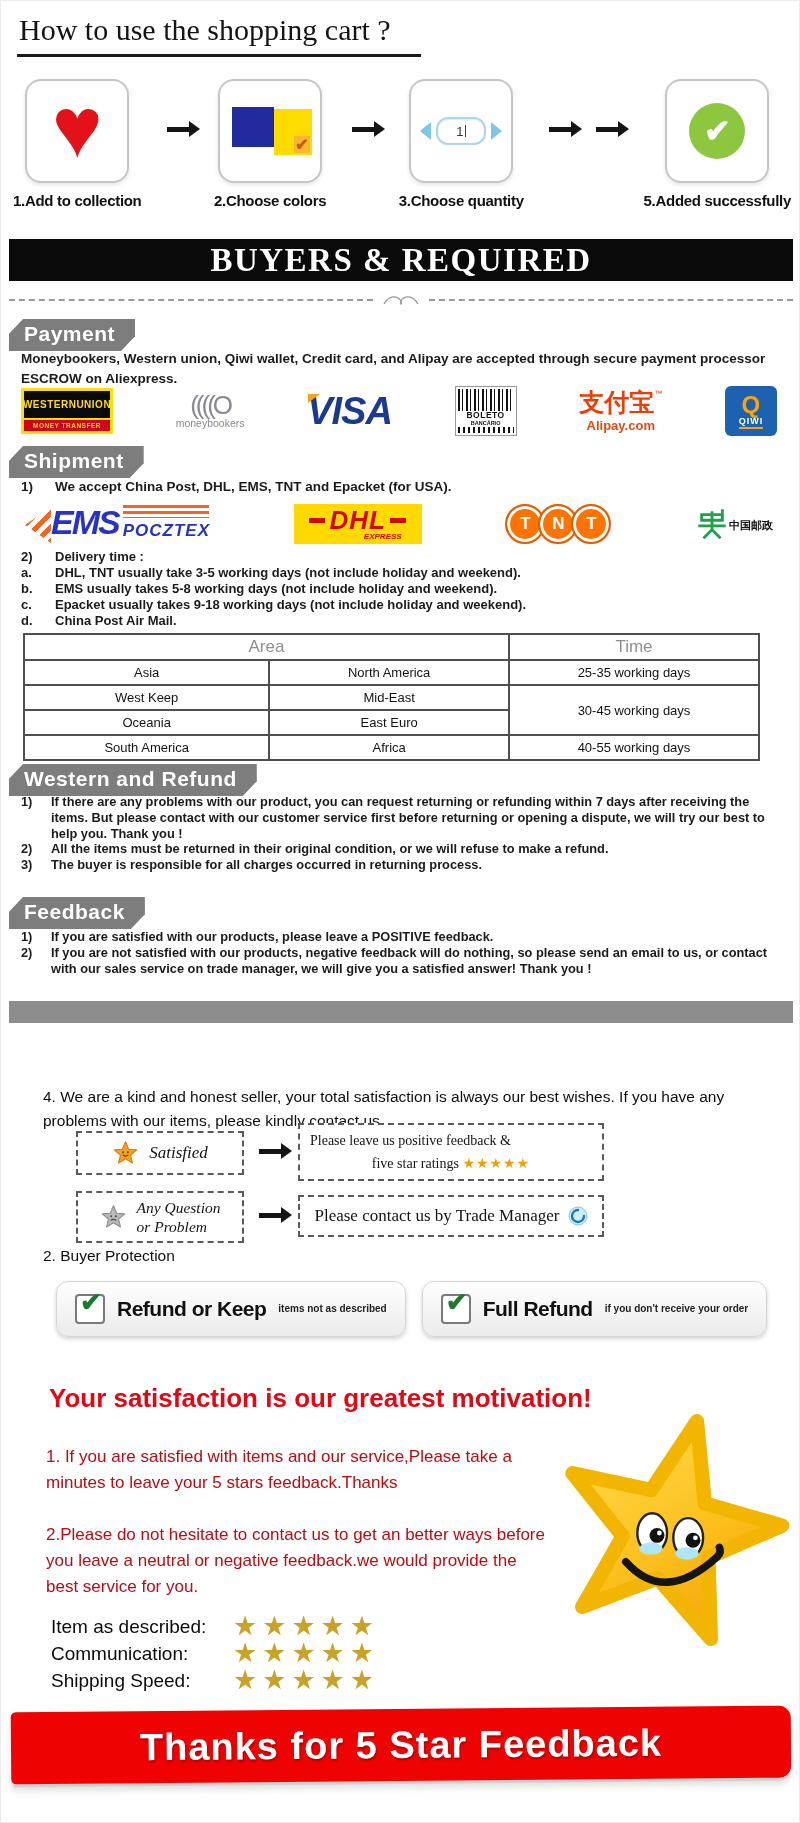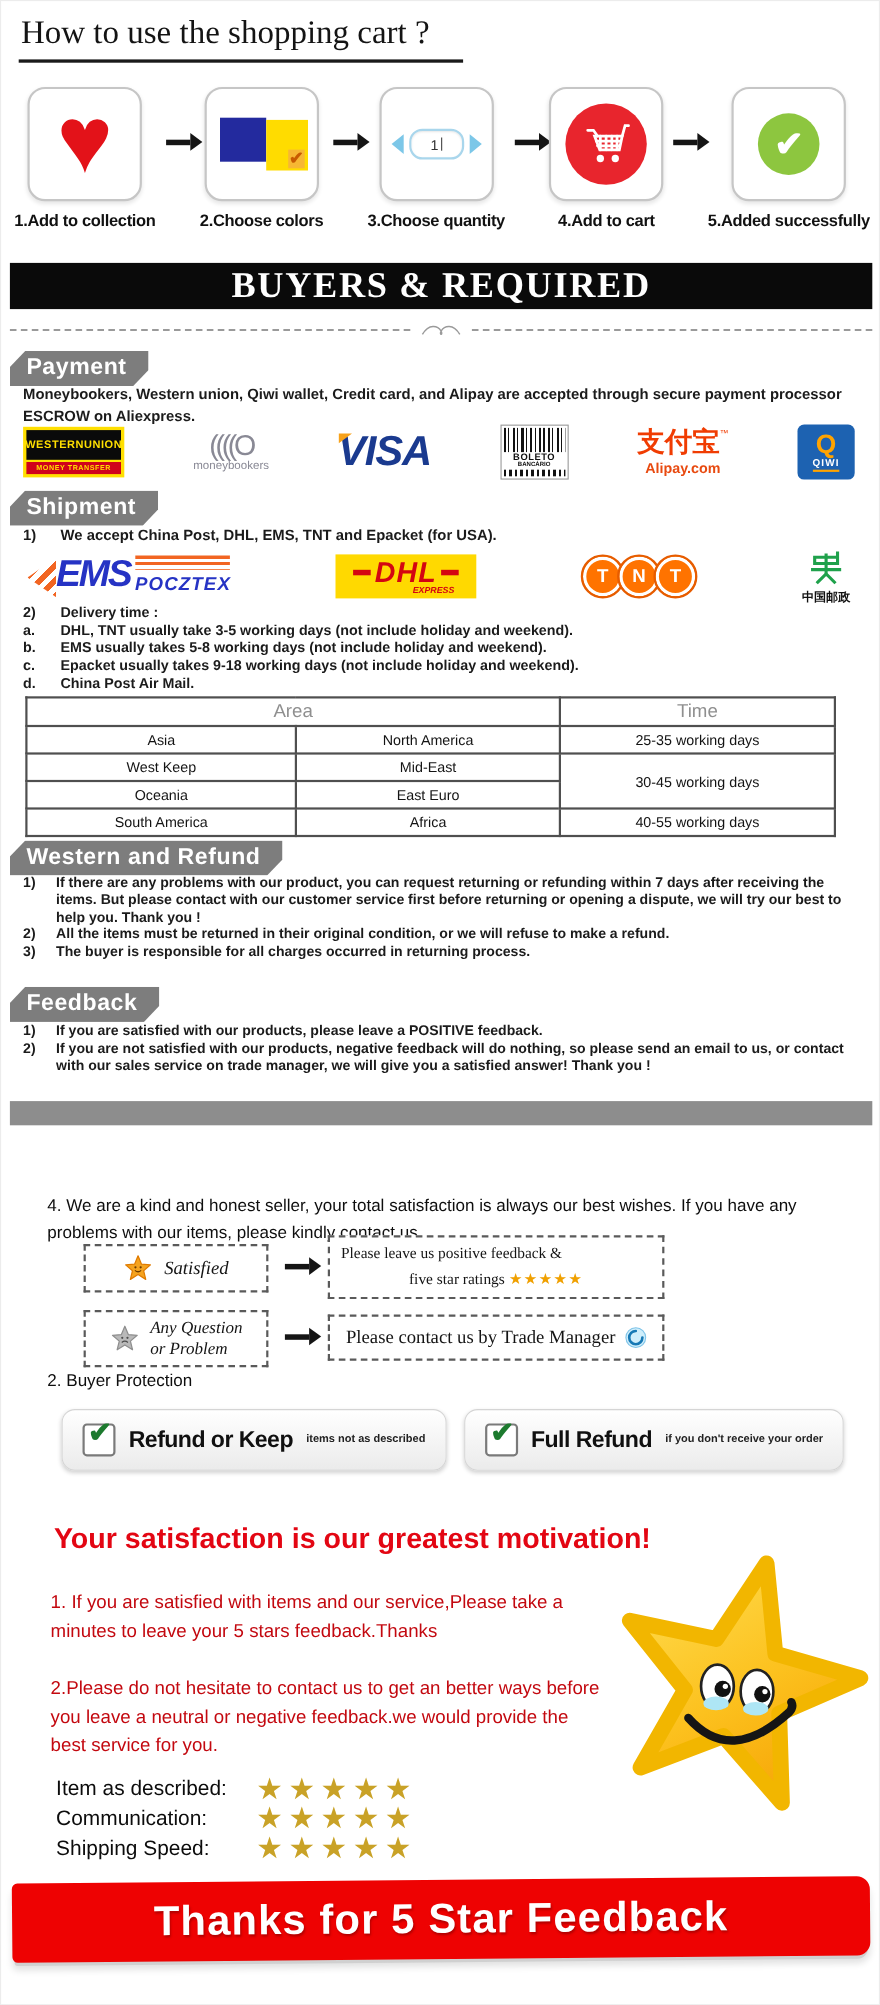--- a/index.html
+++ b/index.html
@@ -95,21 +95,21 @@
   .dhl{width:128px;height:40px;background:#ffd900;display:flex;flex-direction:column;align-items:center;justify-content:center;}
   .dhl-word{font-style:italic;font-weight:bold;font-size:26px;color:#d40511;line-height:24px;letter-spacing:1px;position:relative;}
   .dhl-word::before,.dhl-word::after{content:"";position:absolute;top:10px;width:16px;height:5px;background:#d40511;}
   .dhl-word::before{left:-20px;} .dhl-word::after{right:-20px;}
   .dhl-sub{font-style:italic;font-weight:bold;font-size:8px;color:#d40511;align-self:flex-end;margin-right:20px;}
   .tnt{display:flex;}
   .tnt-ball{width:36px;height:36px;border-radius:50%;background:#ff7300;border:2px solid #e65c00;
             box-shadow:inset 0 0 0 3px #fff;color:#fff;font-weight:bold;font-size:17px;display:flex;
             align-items:center;justify-content:center;}
   .tnt-ball + .tnt-ball{margin-left:-7px;}
-  .cpost{display:flex;flex-direction:column;align-items:center;}
+  .cpost{display:flex;align-items:center;}
   .cpost-label{font-size:11px;font-weight:bold;color:#111;margin-top:2px;}
 
   #delivery{top:548px;left:20px;width:760px;font-size:13px;line-height:16px;}
   #delivery .num{width:34px;}
 
   #area-table{top:632px;left:22px;width:737px;border-collapse:collapse;font-size:13px;color:#131313;background:#fff;}
   #area-table td,#area-table th{border:2px solid #4f4f4f;text-align:center;padding:2px 4px;height:19px;}
   #area-table th{color:#8f8f8f;font-size:17px;font-weight:normal;}
 
   #returns-list{top:793px;left:20px;width:764px;font-size:12.8px;line-height:15.8px;}
@@ -192,38 +192,20 @@
           <div class="qty-box">
             <span>1</span>
             <span class="qcaret"></span>
           </div>
           <div class="tri tri-r"></div>
         </div>
       </div>
       <div class="step-label">3.Choose quantity</div>
     </div>
     <div class="flow-arrow harrow"></div>
-    <div class="step">
-      <div class="step-card">
-        <div class="cart-circle">
-          <svg width="46" height="42" viewBox="0 0 44 40">
-            <g fill="none" stroke="#fff" stroke-width="2.4" stroke-linecap="round">
-              <path d="M6 8 h5 l3.5 5"></path>
-              <path d="M12 13 h24 l-2.5 12 h-17 z"></path>
-              <path d="M17 13 v12 M22 13 v12 M27 13 v12 M31.5 13 v12"></path>
-              <path d="M13.5 17.5 h21 M14.5 21.5 h19"></path>
-              <path d="M36 13 l2.5-9 h3"></path>
-            </g>
-            <circle cx="17" cy="32.5" r="3.2" fill="#fff"></circle>
-            <circle cx="30" cy="32.5" r="3.2" fill="#fff"></circle>
-          </svg>
-        </div>
-      </div>
-      <div class="step-label">4.Add to cart</div>
-    </div>
     <div class="flow-arrow harrow"></div>
     <div class="step">
       <div class="step-card">
         <div class="ok-circle">✔</div>
       </div>
       <div class="step-label">5.Added successfully</div>
     </div>
   </div>
 
   <div class="abs" id="sec-banner">

